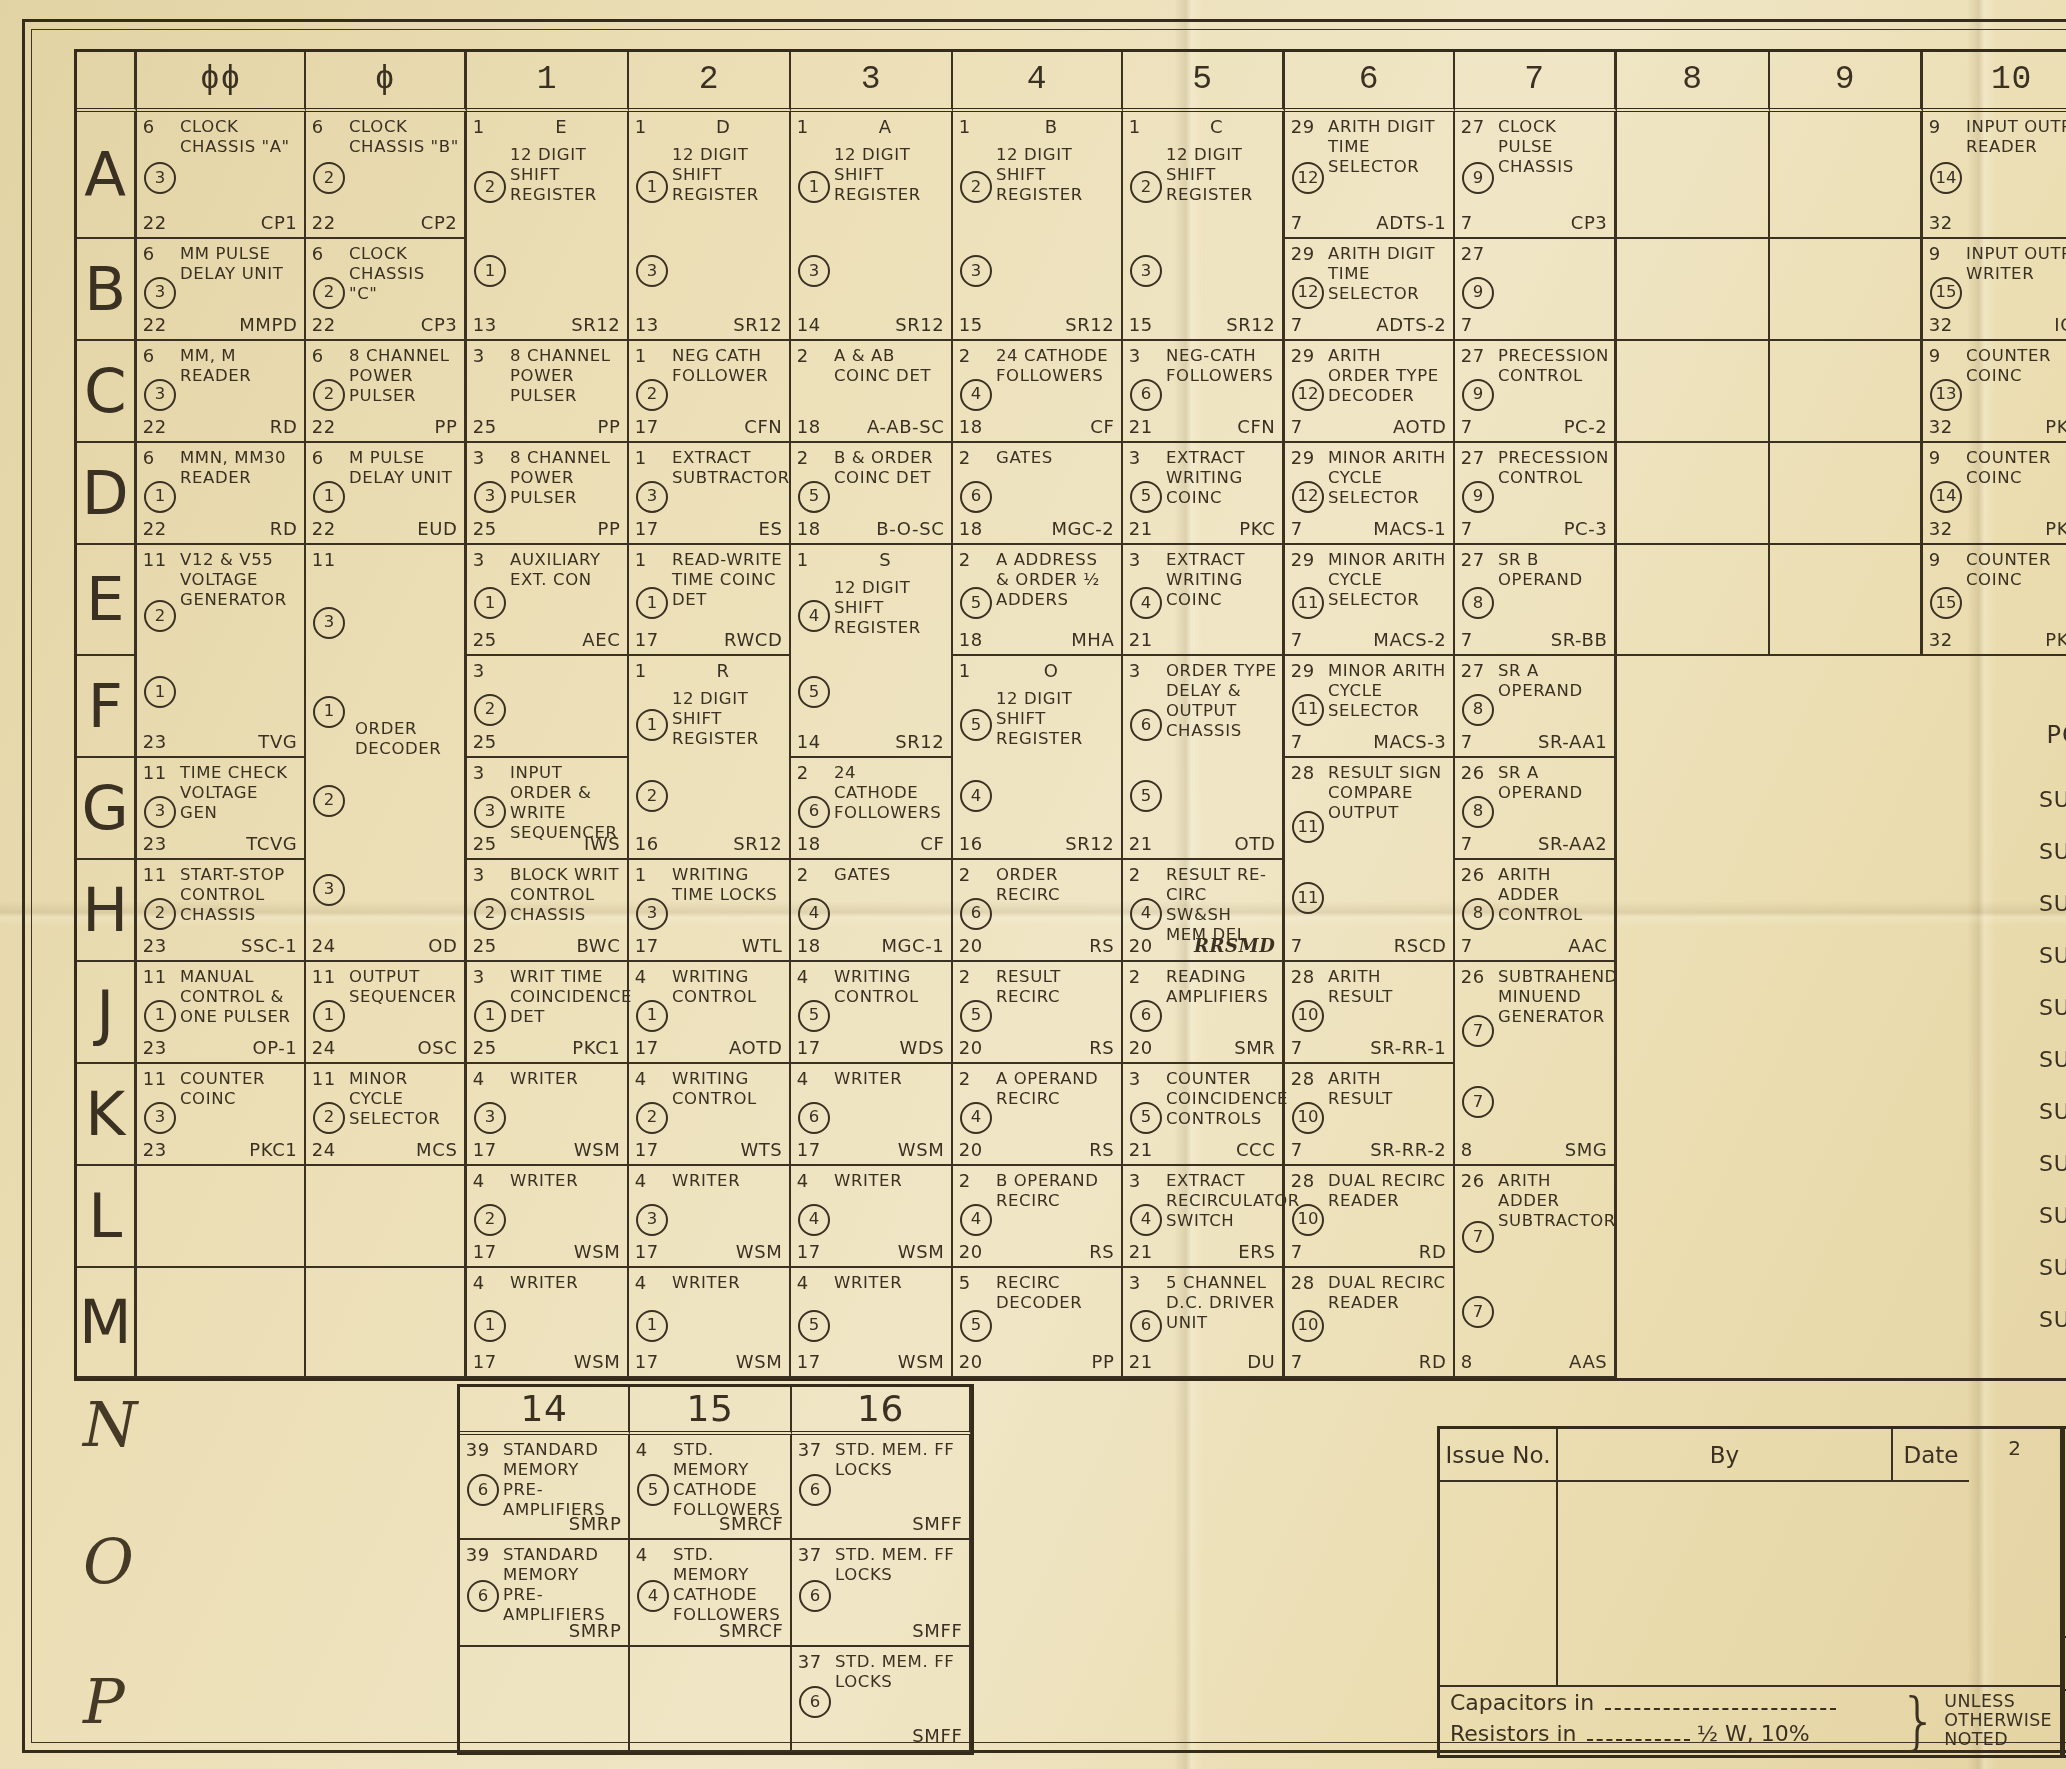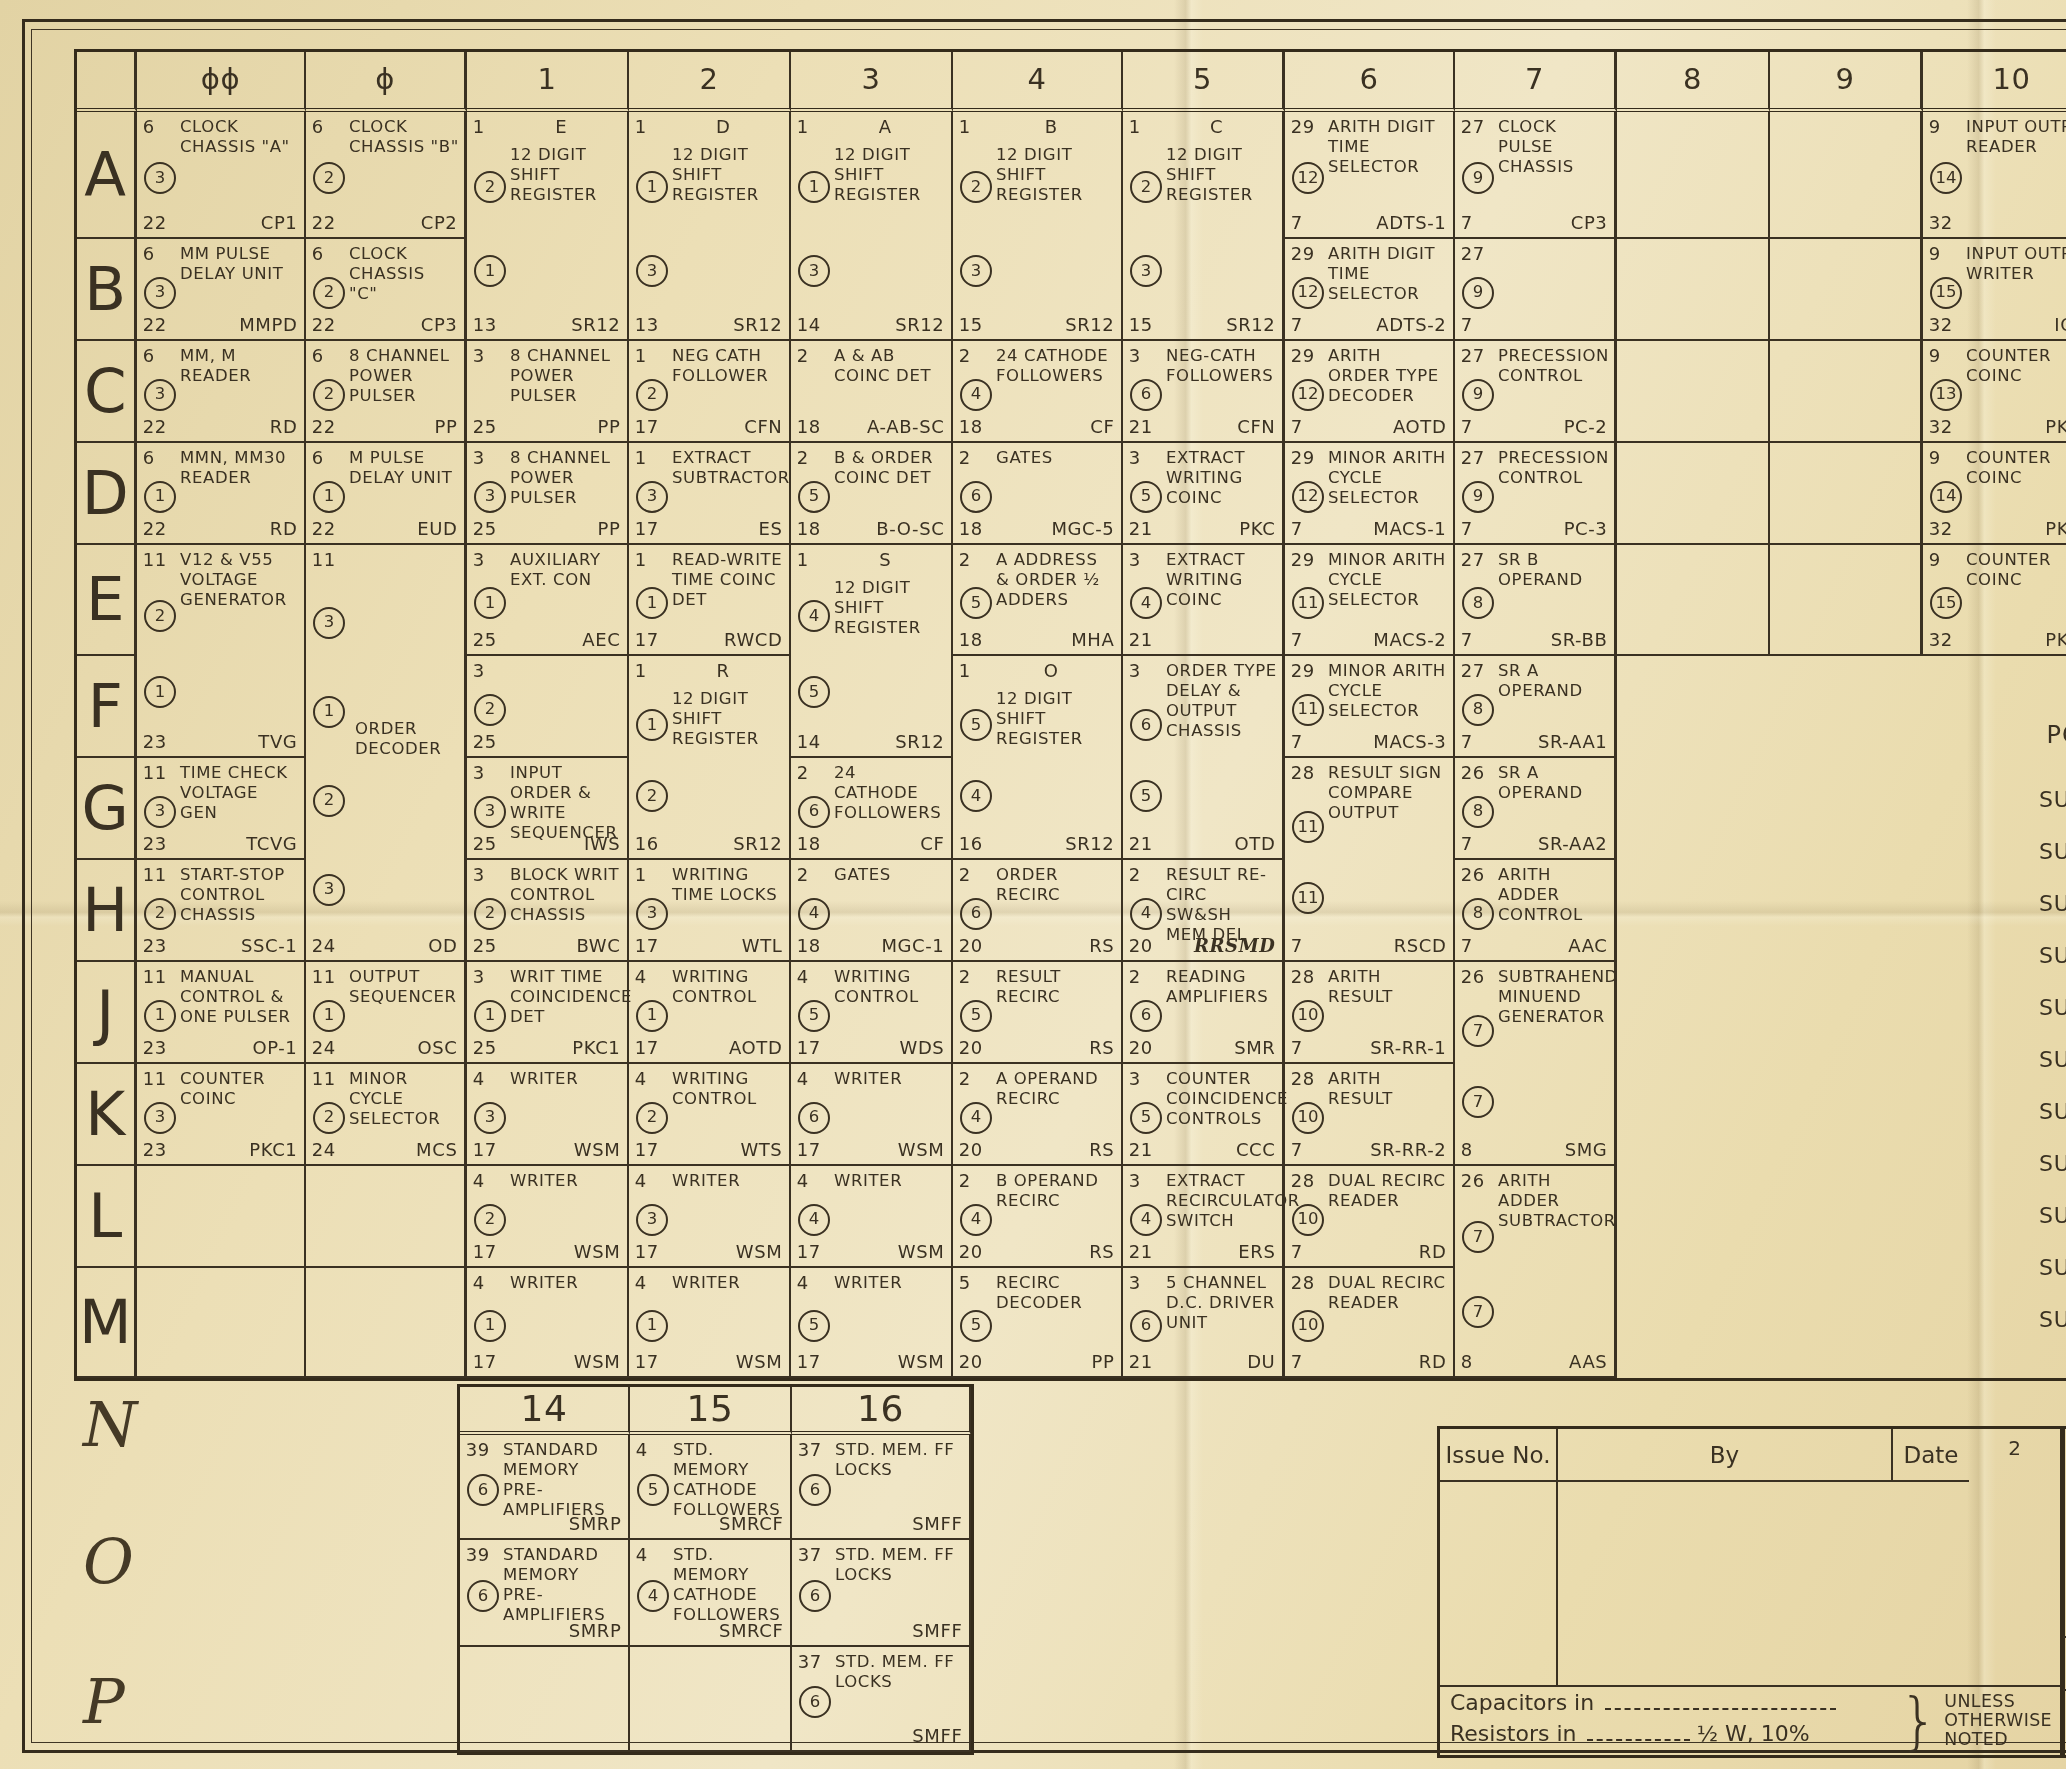--- a/index.html
+++ b/index.html
@@ -17,21 +17,21 @@
     background:linear-gradient(180deg,transparent,rgba(110,90,50,.12) 45%,rgba(255,255,240,.20) 65%,transparent);}
   .frame-outer{position:absolute;left:21.5px;top:19px;right:23px;bottom:15.7px;border:3.7px solid #352c1c;pointer-events:none;}
   .frame-inner{position:absolute;left:31px;top:29px;right:33px;bottom:26px;border:1.2px solid #3f3524;pointer-events:none;}
 
   
   .grid{display:grid;position:absolute;border:3.3px solid #342b1b;background:transparent;}
   .cell{position:relative;border-right:2.1px solid #3a3122;border-bottom:2.1px solid #3a3122;
         font-size:16.5px;letter-spacing:0.6px;line-height:1.22;}
   .heavyR{border-right-width:3.7px;}
   .hdrB{border-bottom:4.5px double #342b1b;}
-  .colhdr{display:flex;align-items:center;justify-content:center;font-size:29px;}
+  .colhdr{display:flex;align-items:center;justify-content:center;font-size:33px;font-family:Liberation Mono, monospace;}
   .rowlab{display:flex;align-items:center;justify-content:center;font-size:61px;border-right-width:3.7px;}
   .subhdr{display:flex;align-items:center;justify-content:center;font-size:36px;}
   .filler{border:none;}
   .tl{position:absolute;top:4.1px;left:5.8px;font-size:18px;}
   .cname{position:absolute;top:4.1px;left:33px;right:4.1px;text-align:center;font-size:18px;letter-spacing:1.2px;}
   .circs{position:absolute;left:5px;top:33px;bottom:26px;width:36px;display:flex;flex-direction:column;
          justify-content:center;align-items:center;}
   .circs.multi{justify-content:space-around;}
   .circ{width:28px;height:28px;border:2.1px solid #3a3122;border-radius:50%;display:flex;align-items:center;
         justify-content:center;font-size:16.5px;letter-spacing:0;flex:0 0 auto;}
@@ -386,21 +386,21 @@
       <div class="bl">18</div>
       <div class="br">B-O-SC</div>
     </div>
     <div class="cell" style="grid-area: 5 / 7;">
       <div class="tl">2</div>
       <div class="circs">
         <div class="circ">6</div>
       </div>
       <div class="title">GATES</div>
       <div class="bl">18</div>
-      <div class="br">MGC-5</div>
+      <div class="br">MGC-2</div>
     </div>
     <div class="cell heavyR" style="grid-area: 5 / 8;">
       <div class="tl">3</div>
       <div class="circs">
         <div class="circ">5</div>
       </div>
       <div class="title">EXTRACT WRITING COINC</div>
       <div class="bl">21</div>
       <div class="br">PKC</div>
     </div>

